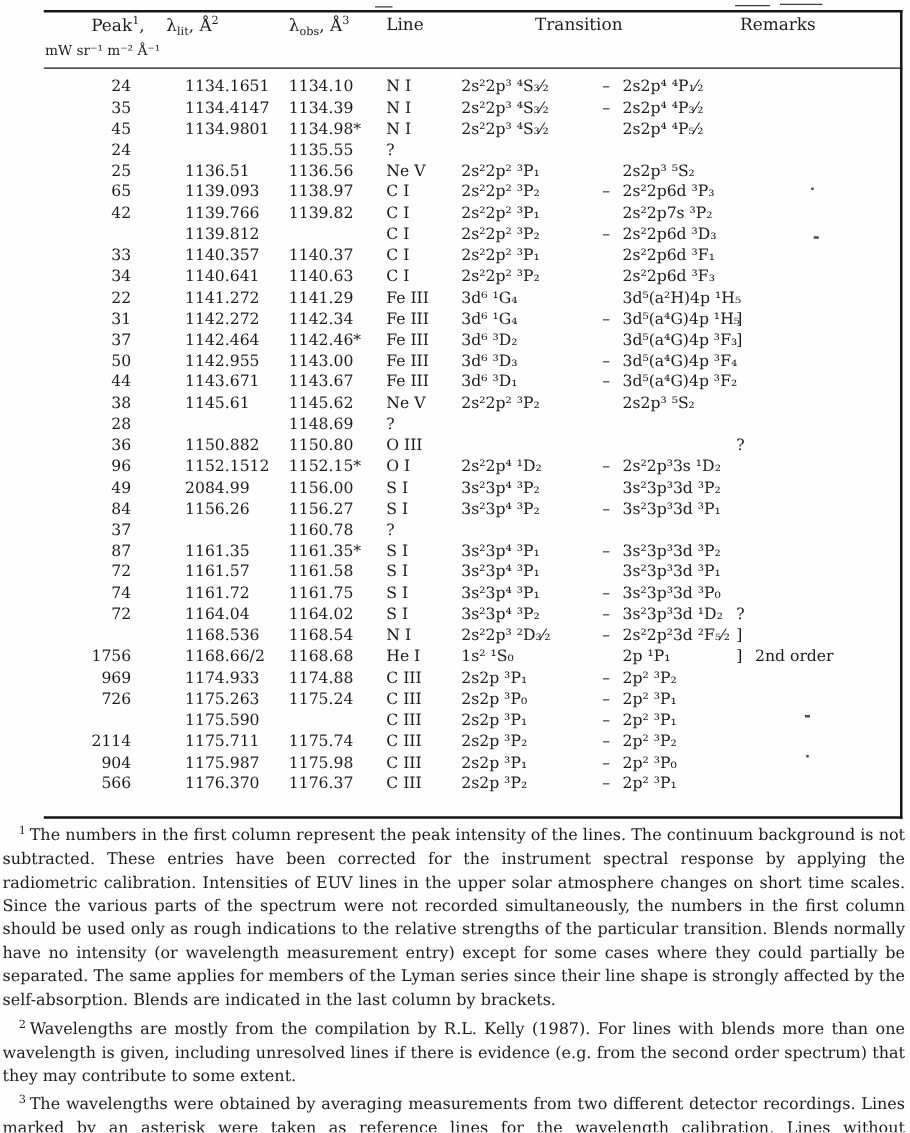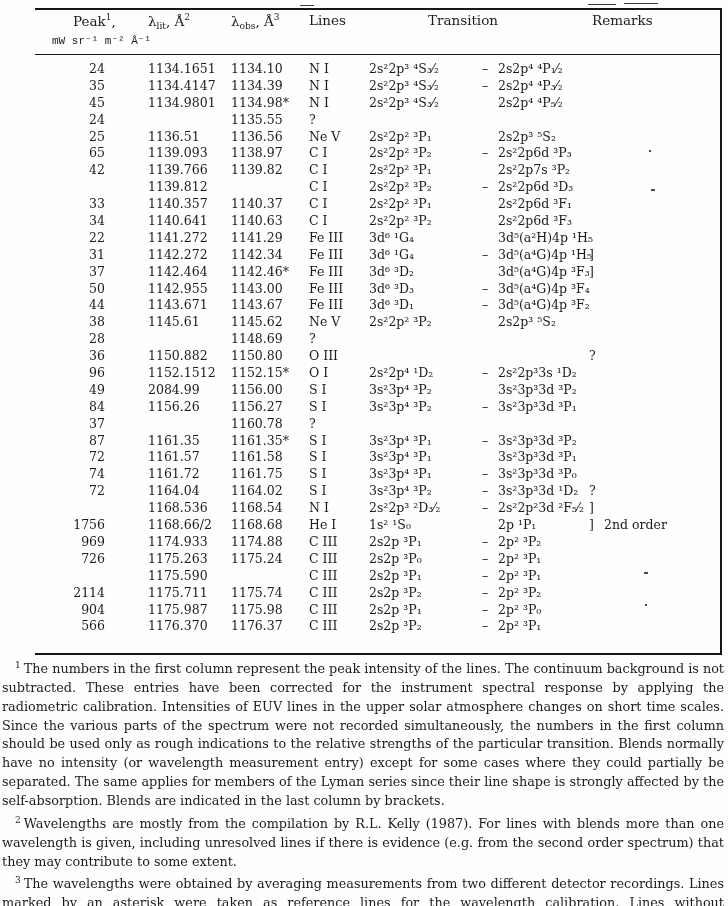--- a/index.html
+++ b/index.html
@@ -18,22 +18,22 @@
   .frag2{left:624px;top:3px;width:34px;}
   .frag3{left:300px;top:5px;width:14px;}
   .speck{position:absolute;background:#4a4a4a;}
   .sp1{left:649px;top:150px;width:2px;height:2px;}
   .sp2{left:651px;top:189px;width:4px;height:2px;}
   .sp3{left:644px;top:572px;width:4px;height:2px;}
   .sp4{left:645px;top:604px;width:2px;height:2px;}
   
   .h{position:absolute;font-size:13.5px;white-space:nowrap;text-align:center;}
   .h-peak{left:73px;top:12px;}
-  .h-units{left:52px;top:34px;font-size:11px;font-family:Liberation Mono, monospace;}
-  .h-lamlit{left:148px;top:12px;}
+  .h-units{left:36px;top:34px;font-size:11px;}
+  .h-lamlit{left:133px;top:12px;}
   .h-lamobs{left:231px;top:12px;}
   .h-line{left:309px;top:12px;}
   .h-transition{left:428px;top:12px;}
   .h-remarks{left:592px;top:12px;}
   .hfn{font-size:9px;}
   .hsub{font-size:9px;}
   
   #rows{position:absolute;left:0;top:61px;width:655px;}
   .row{position:relative;height:16.9px;font-size:12.5px;}
   .c{position:absolute;top:0;white-space:nowrap;}
@@ -66,21 +66,21 @@
   <div class="frag frag3"></div>
   <div class="speck sp1"></div>
   <div class="speck sp2"></div>
   <div class="speck sp3"></div>
   <div class="speck sp4"></div>
 
   <div class="h h-peak"><span>Peak</span><sup class="hfn">1</sup><span>,</span></div>
   <div class="h h-units">mW sr⁻¹ m⁻² Å⁻¹</div>
   <div class="h h-lamlit"><span>λ</span><sub class="hsub">lit</sub><span>, Å</span><sup class="hfn">2</sup></div>
   <div class="h h-lamobs"><span>λ</span><sub class="hsub">obs</sub><span>, Å</span><sup class="hfn">3</sup></div>
-  <div class="h h-line">Lines</div>
+  <div class="h h-line">Line</div>
   <div class="h h-transition">Transition</div>
   <div class="h h-remarks">Remarks</div>
 
   <div id="rows">
   <div class="row">
     <span class="c c-peak">24</span>
     <span class="c c-lamlit">1134.1651</span>
     <span class="c c-lamobs">1134.10</span>
     <span class="c c-line">N I</span>
     <span class="c c-lower">2s²2p³ ⁴S₃⁄₂</span>

